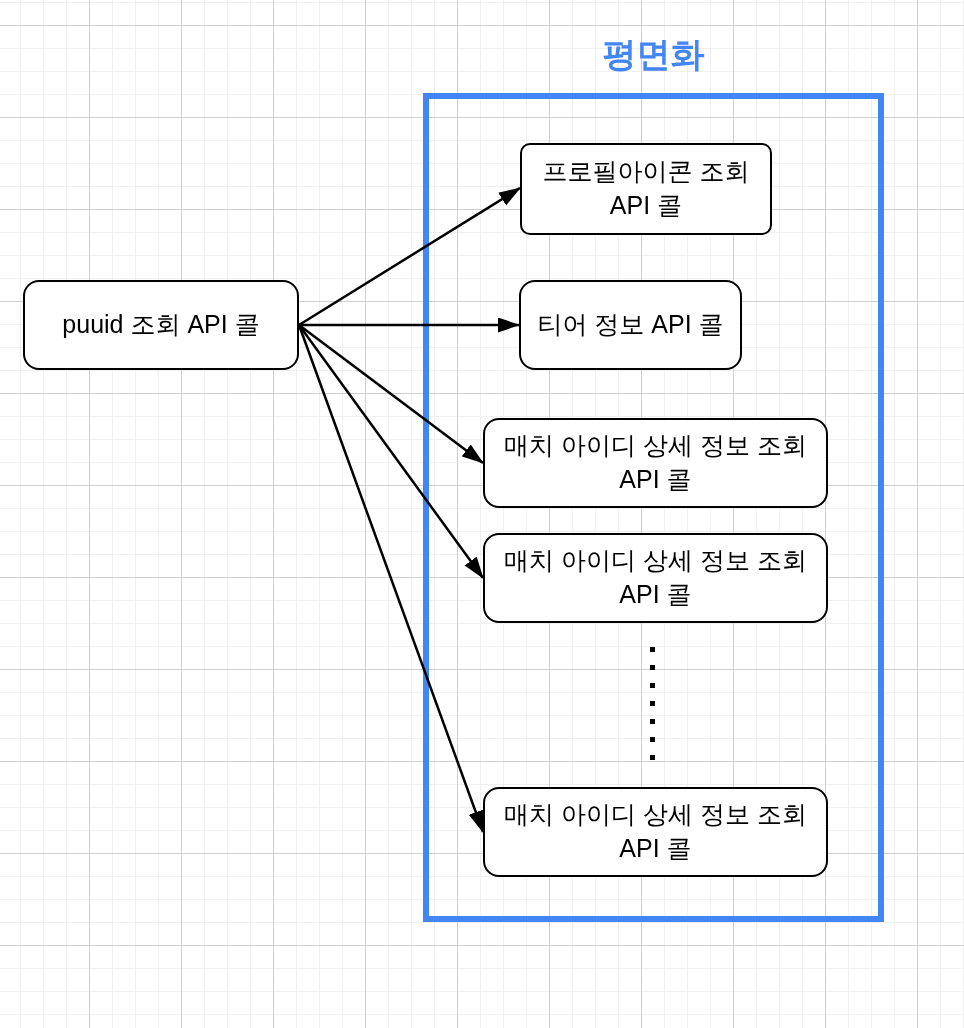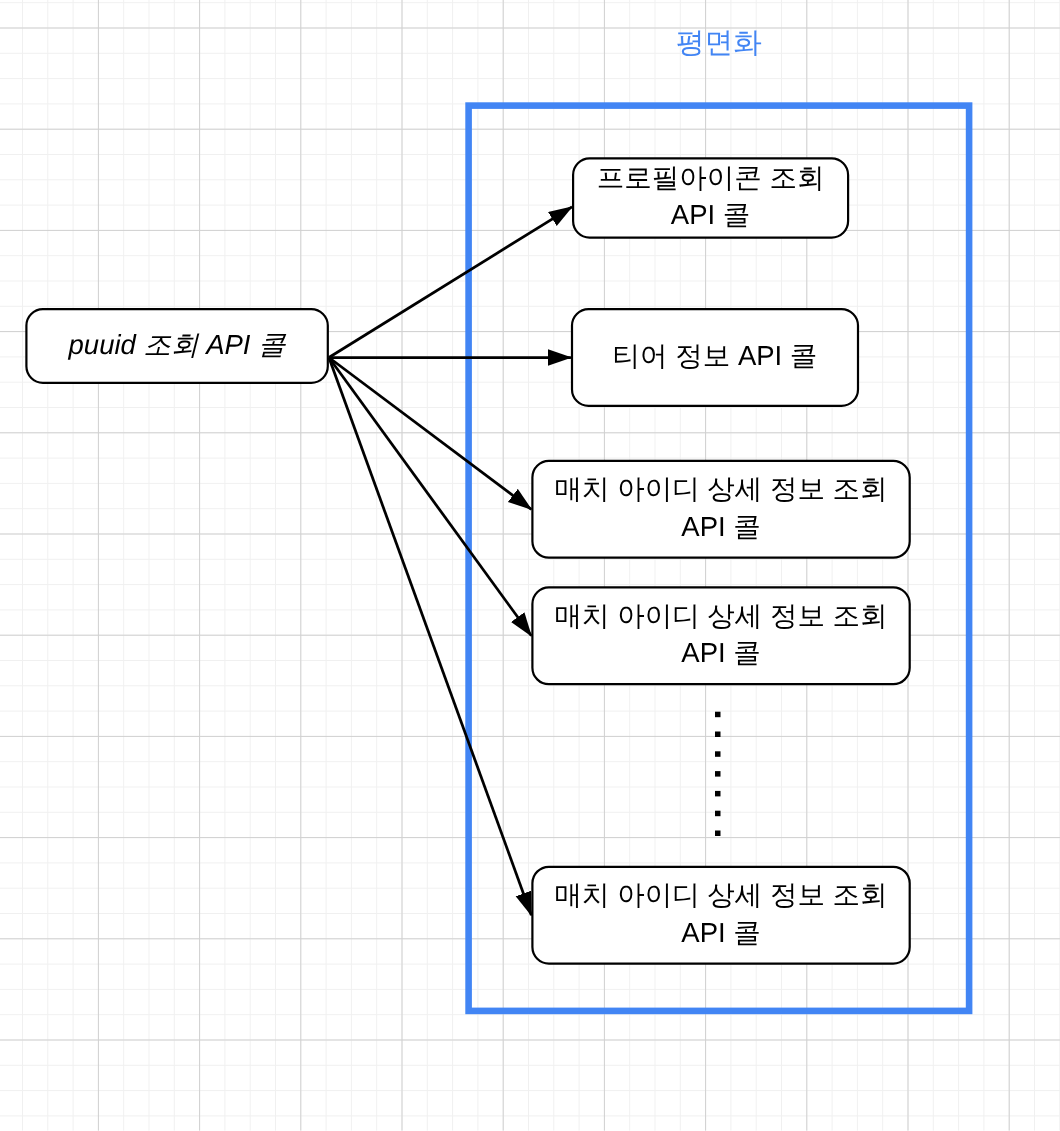--- a/index.html
+++ b/index.html
@@ -30,25 +30,25 @@
     width: 461px;
     height: 829px;
     border: 6px solid #4285F4;
     box-sizing: border-box;
     background: transparent;
     z-index: 1;
   }
   .group-title {
     position: absolute;
     left: 423px;
-    top: 21px;
+    top: 32px;
     width: 461px;
     text-align: center;
-    font-size: 26px;
-    font-weight: normal;
+    font-size: 34px;
+    font-weight: bold;
     color: #4285F4;
     z-index: 4;
     letter-spacing: 0px;
   }
   .edges-layer {
     position: absolute;
     left: 0;
     top: 0;
     z-index: 2;
     pointer-events: none;
@@ -66,23 +66,23 @@
     display: flex;
     align-items: center;
     justify-content: center;
     text-align: center;
     font-size: 25px;
     color: #000000;
     line-height: 1.35;
     white-space: pre-line;
     z-index: 3;
   }
-  .node-source { left: 23px;  top: 280px; width: 276px; height: 69px; font-style: italic; }
-  .node-1      { left: 520px; top: 143px; width: 252px; height: 74px; }
-  .node-2      { left: 519px; top: 280px; width: 262px; height: 90px; }
+  .node-source { left: 23px;  top: 280px; width: 276px; height: 90px; }
+  .node-1      { left: 520px; top: 143px; width: 252px; height: 92px; border-radius: 10px; }
+  .node-2      { left: 519px; top: 280px; width: 223px; height: 90px; }
   .node-3      { left: 483px; top: 418px; width: 345px; height: 90px; }
   .node-4      { left: 483px; top: 533px; width: 345px; height: 90px; }
   .node-5      { left: 483px; top: 787px; width: 345px; height: 90px; }
   .ellipsis-dots {
     position: absolute;
     left: 650px;
     top: 647px;
     display: flex;
     flex-direction: column;
     gap: 13px;

